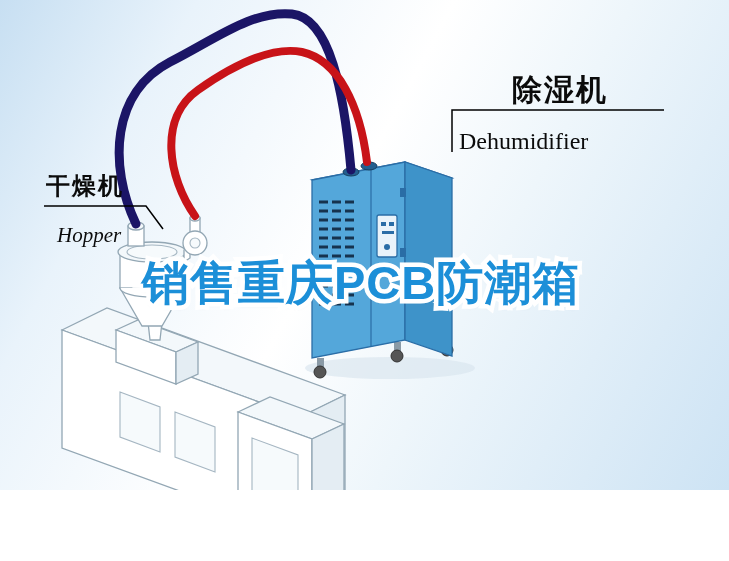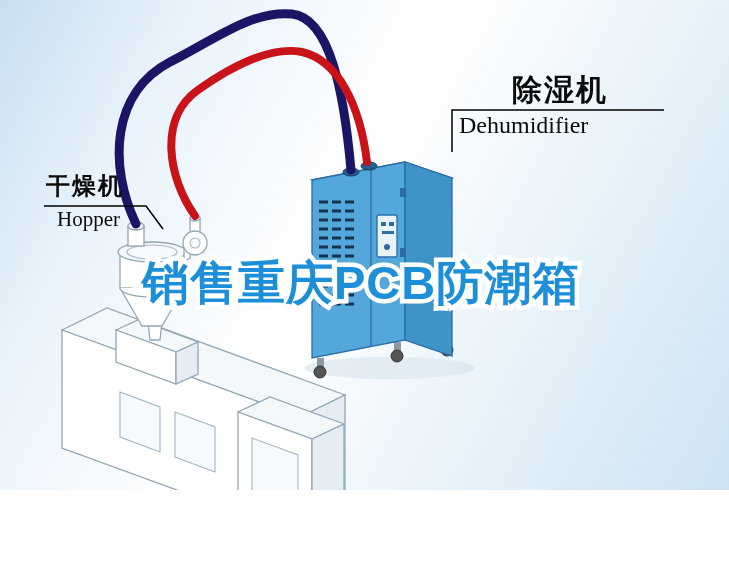--- a/index.html
+++ b/index.html
@@ -4,25 +4,25 @@
 <style>
   html,body{margin:0;padding:0;}
   .stage{
     position:relative;width:729px;height:490px;overflow:hidden;
     background:linear-gradient(118deg,#c7dff2 0%,#e9f3fb 20%,#ffffff 46%,#eef6fb 64%,#cde3f4 100%);
     font-family:"Liberation Sans",sans-serif;
   }
   svg.art{position:absolute;left:0;top:0;z-index:1;}
   .lbl{position:absolute;color:#0b0b0b;white-space:nowrap;z-index:3;}
   .zh{font-weight:700;}
-  .serif{font-family:"Liberation Serif",serif;font-weight:400;}
+  .serif{font-family:"Liberation Serif",serif;font-weight:400;margin-top:16px;}
   #lbl-dehu-zh{left:455px;top:70px;width:210px;text-align:center;font-size:30px;letter-spacing:2px;}
   #lbl-dehu-en{left:459px;top:112px;font-size:24px;}
   #lbl-hopper-zh{left:46px;top:170px;font-size:24px;letter-spacing:2px;}
-  #lbl-hopper-en{left:57px;top:207px;font-size:21px;}
+  #lbl-hopper-en{left:57px;top:207px;font-size:21px;font-style:italic;}
   #lbl-sys-zh{left:406px;top:458px;font-size:29px;letter-spacing:1px;}
   #lbl-sys-en{left:418px;top:498px;font-size:21px;}
   .watermark{position:absolute;left:142px;top:252px;z-index:6;font-size:47px;font-weight:800;
     white-space:nowrap;letter-spacing:1px;}
   .watermark .wm-stroke{position:absolute;left:0;top:0;-webkit-text-stroke:9px #ffffff;color:#ffffff;
     text-shadow:0 2px 4px rgba(40,80,120,.18);}
   .watermark .wm-fill{position:relative;color:#1c8fd8;}
   
   .face-top{fill:#f3f8fb;stroke:#93a7b4;stroke-width:1.3;}
   .face-front{fill:#ffffff;stroke:#93a7b4;stroke-width:1.3;}

